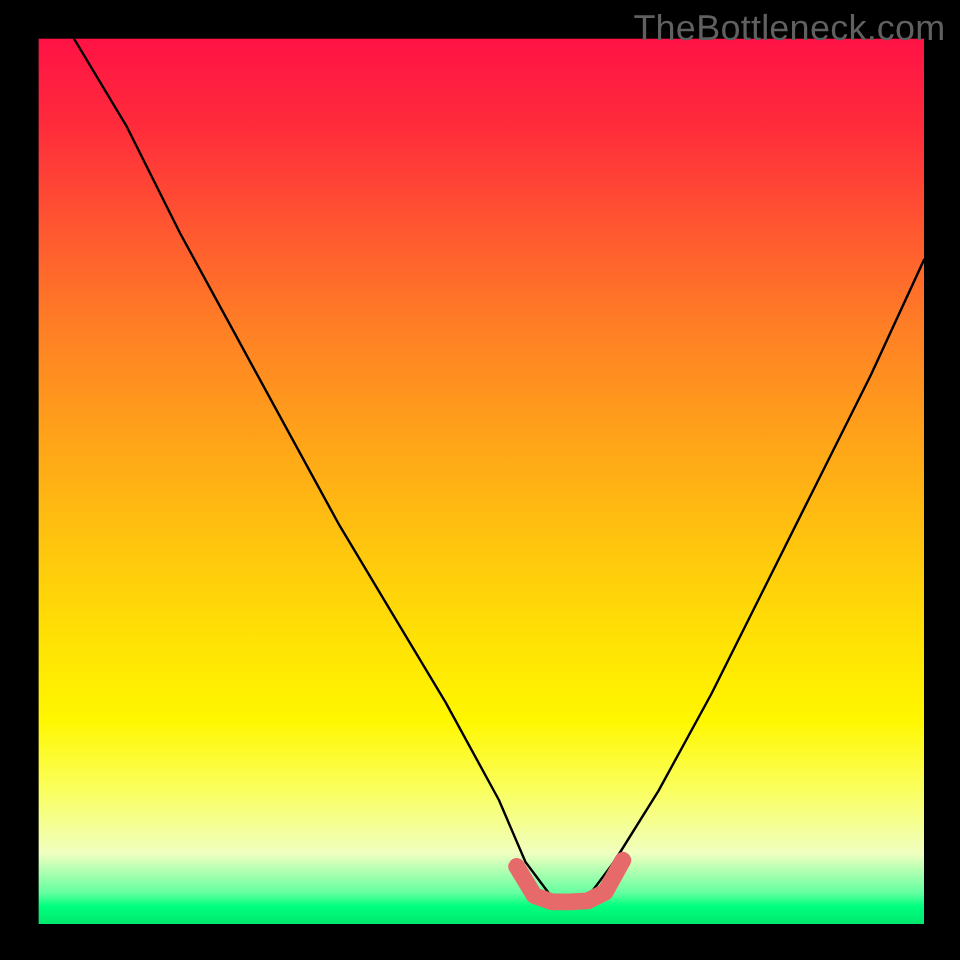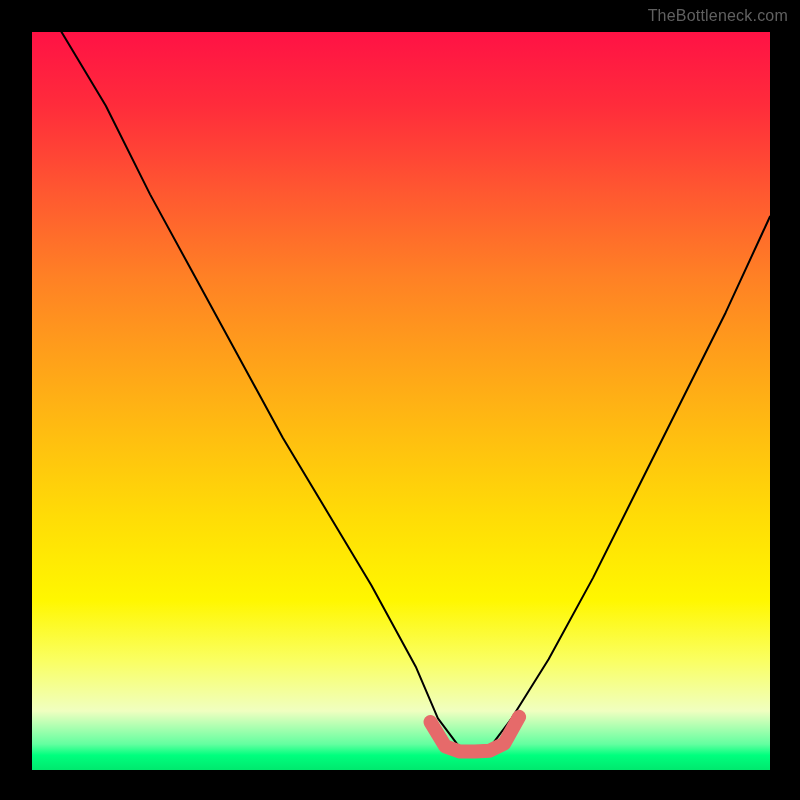--- a/index.html
+++ b/index.html
@@ -15,21 +15,21 @@
     position: relative;
     width: 800px;
     height: 800px;
     background: #000000;
   }
   .watermark {
     position: absolute;
     top: 7px;
     right: 12px;
     color: #606060;
-    font-size: 16px;
+    font-size: 30px;
     font-weight: 500;
     letter-spacing: 0.2px;
     z-index: 10;
   }
   .plot-area {
     position: absolute;
     left: 32px;
     top: 32px;
     width: 738px;
     height: 738px;

